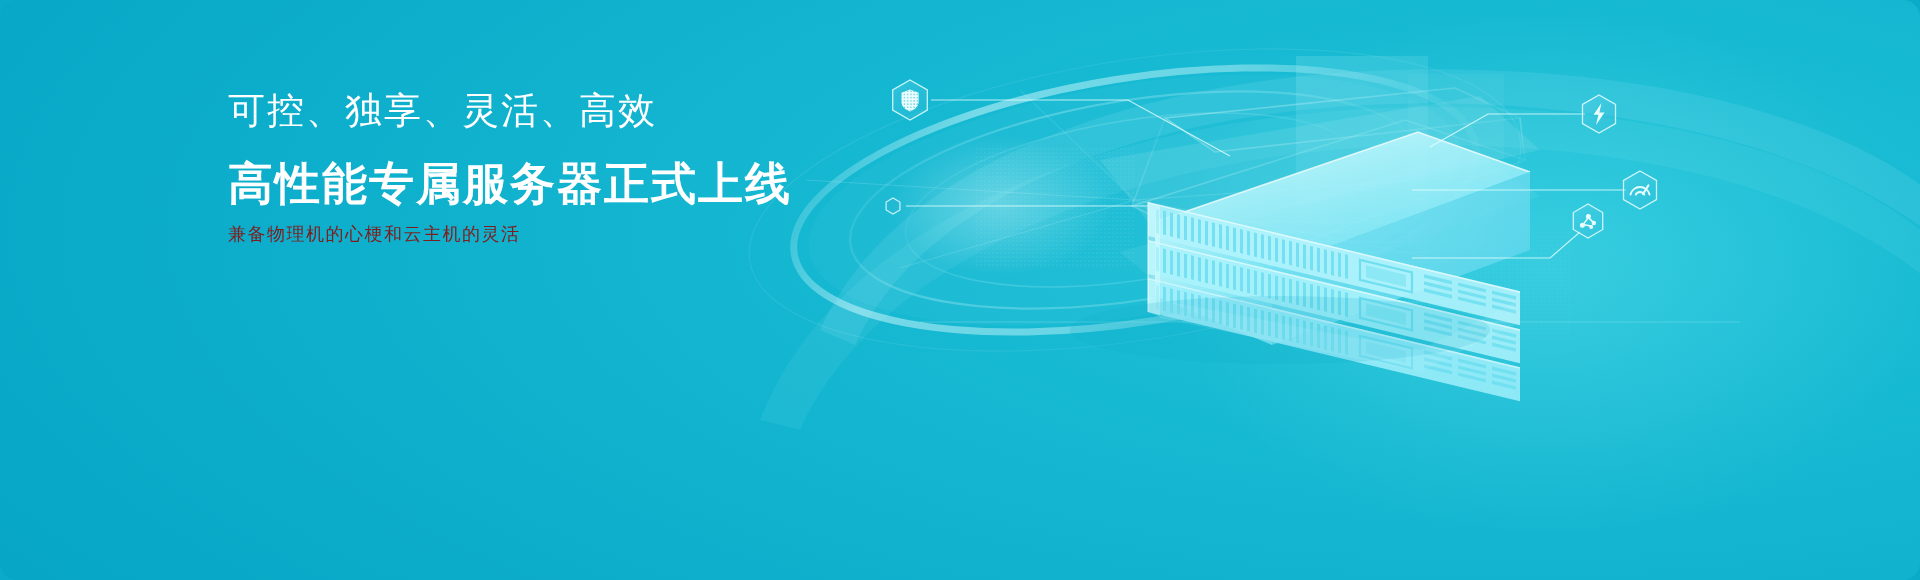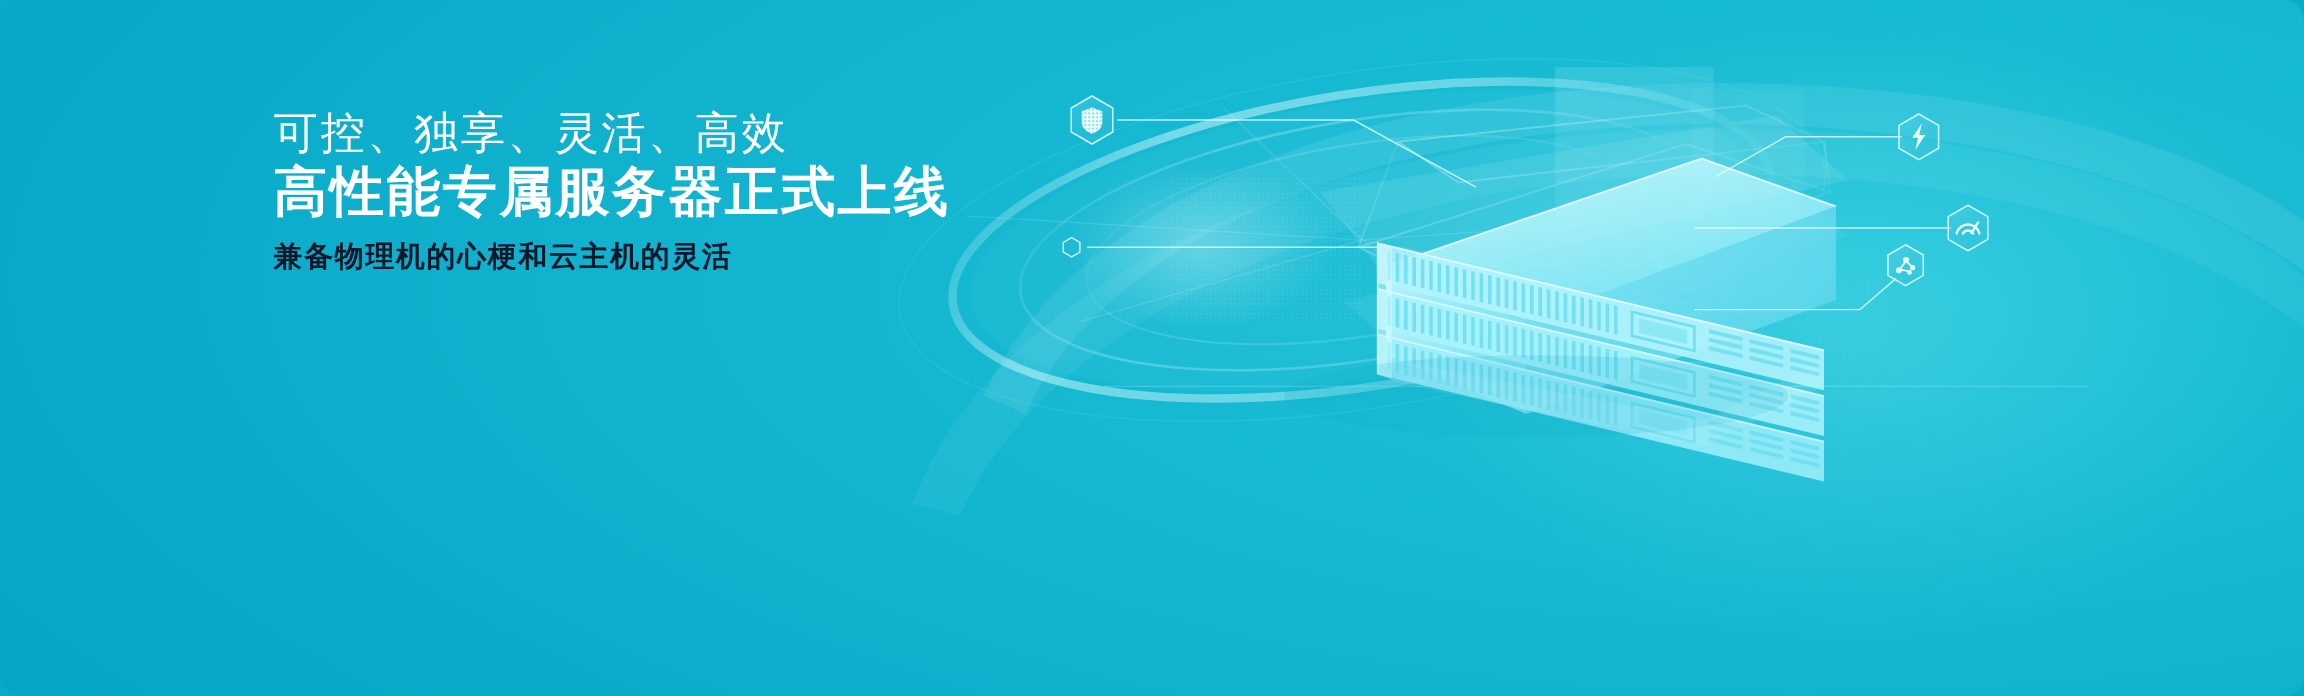--- a/index.html
+++ b/index.html
@@ -51,34 +51,34 @@
   }
   .eyebrow {
     font-size: 37px;
     line-height: 1.22;
     color: #ffffff;
     letter-spacing: 2px;
     font-weight: 400;
     white-space: nowrap;
   }
   .headline {
-    margin-top: 0;
+    margin-top: 24px;
     font-size: 45px;
     line-height: 1.2;
     color: #ffffff;
     font-weight: 700;
     letter-spacing: 2px;
     white-space: nowrap;
   }
   .subcopy {
     margin-top: 12px;
-    font-size: 24px;
+    font-size: 18px;
     line-height: 1.3;
-    color: #0f172a;
-    font-weight: 700;
+    color: #7f1d1d;
+    font-weight: 400;
     letter-spacing: 1.5px;
     white-space: nowrap;
   }
 </style>
 </head>
 <body>
 
 <div id="banner">
 
   <div class="bg-base"></div>

